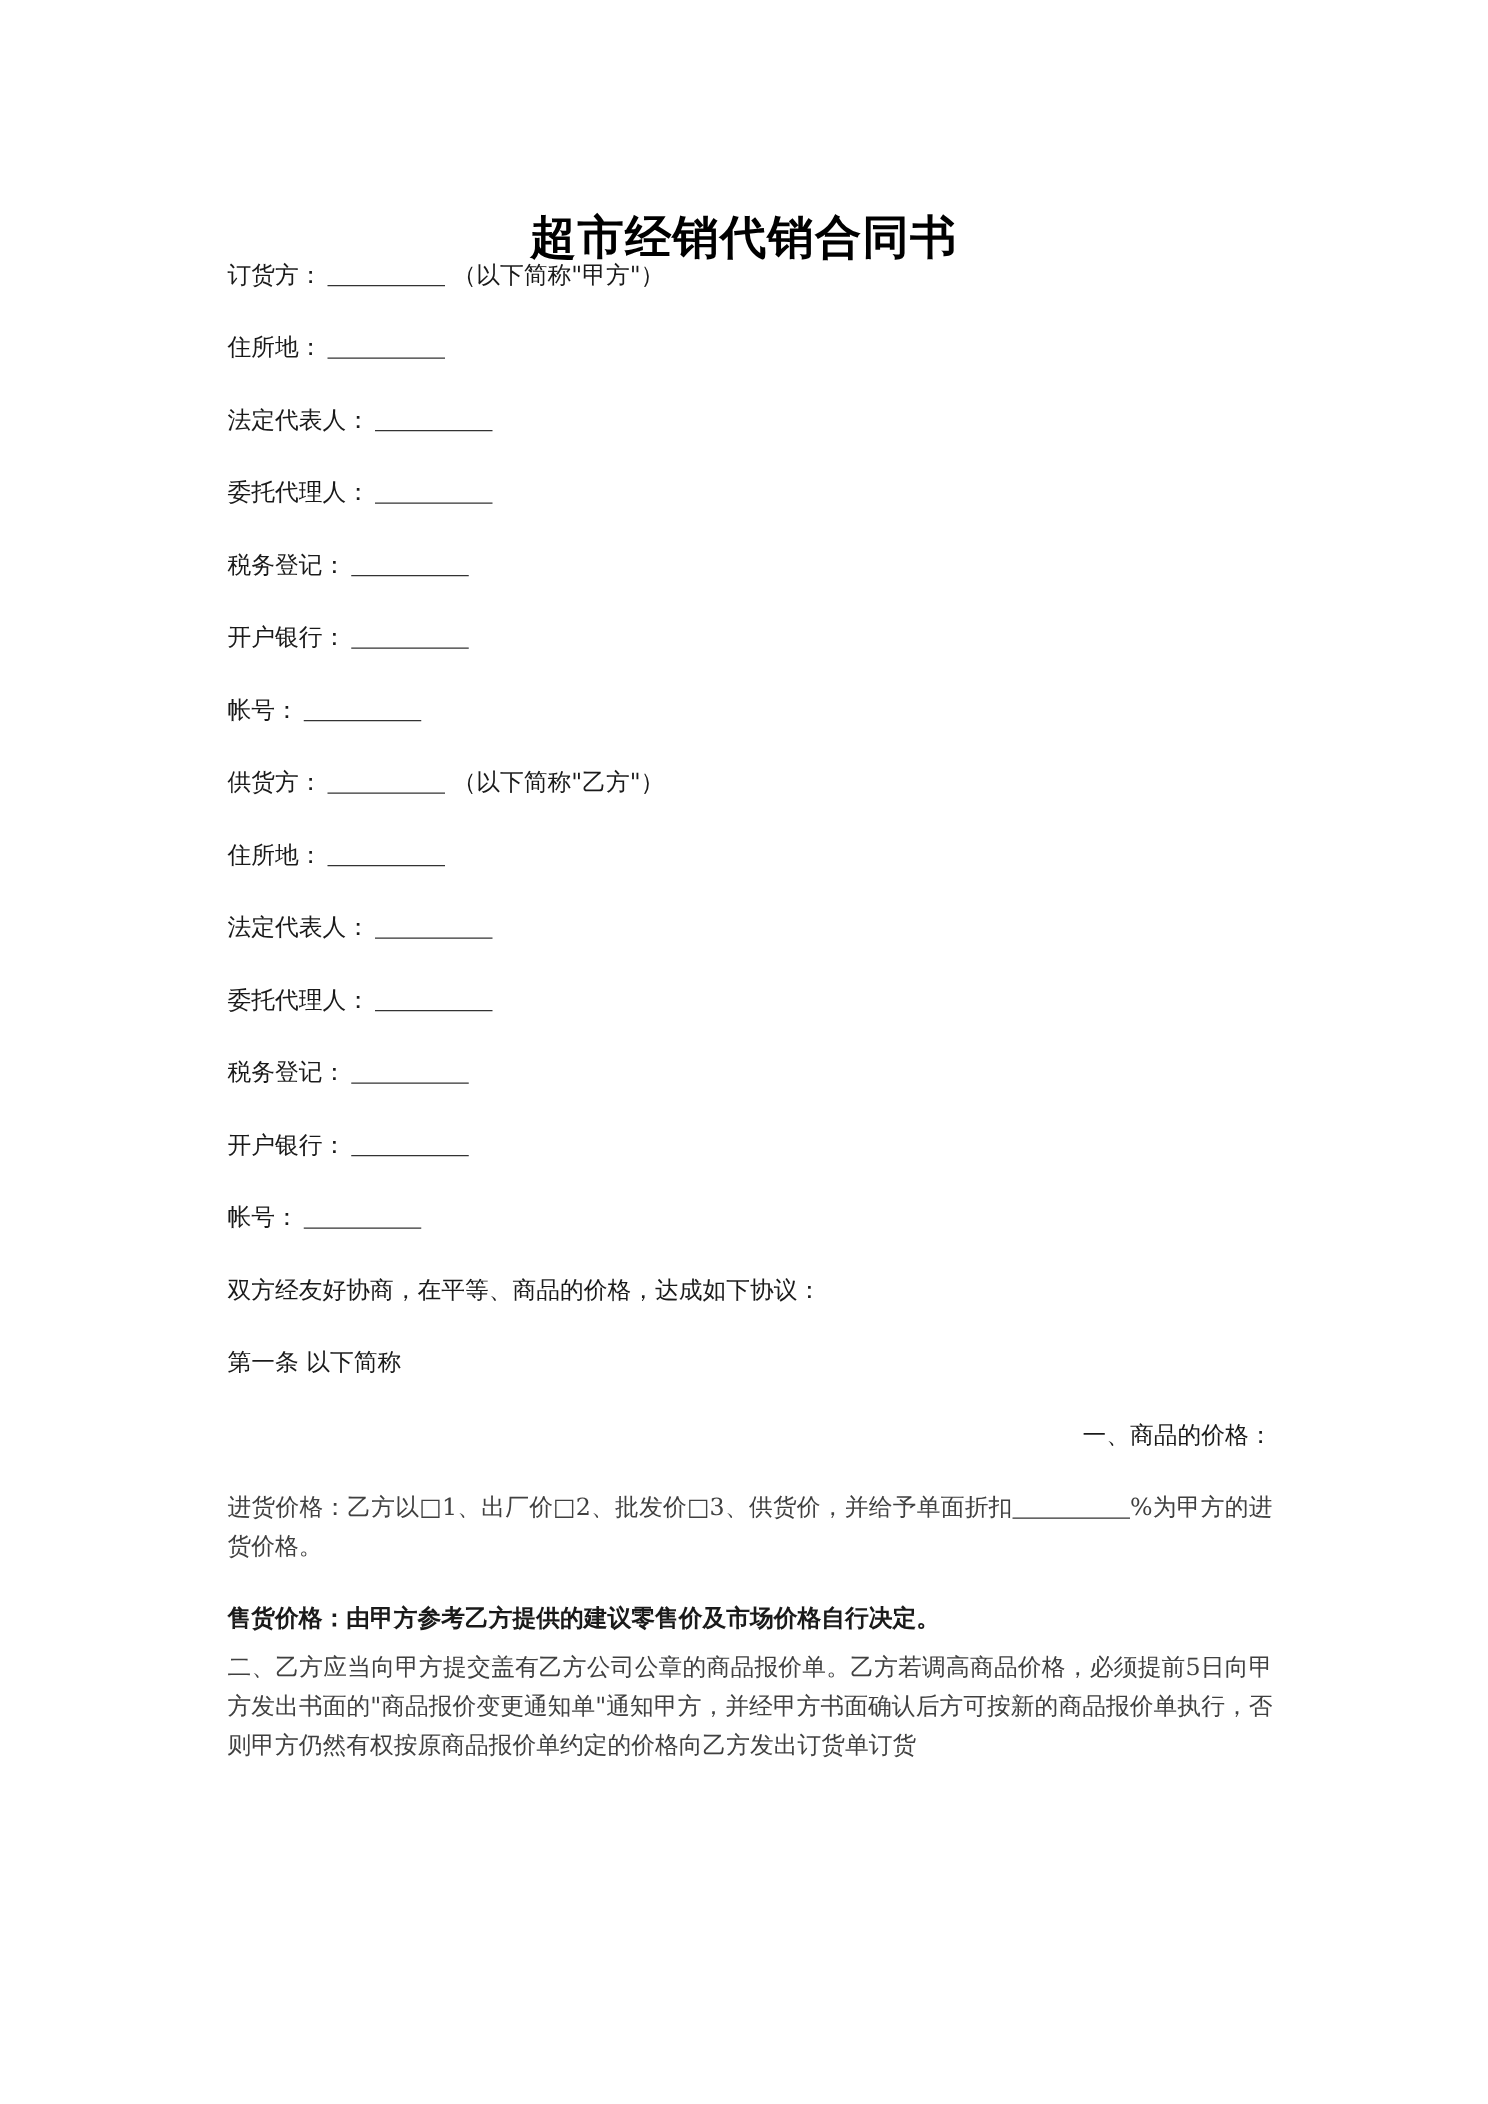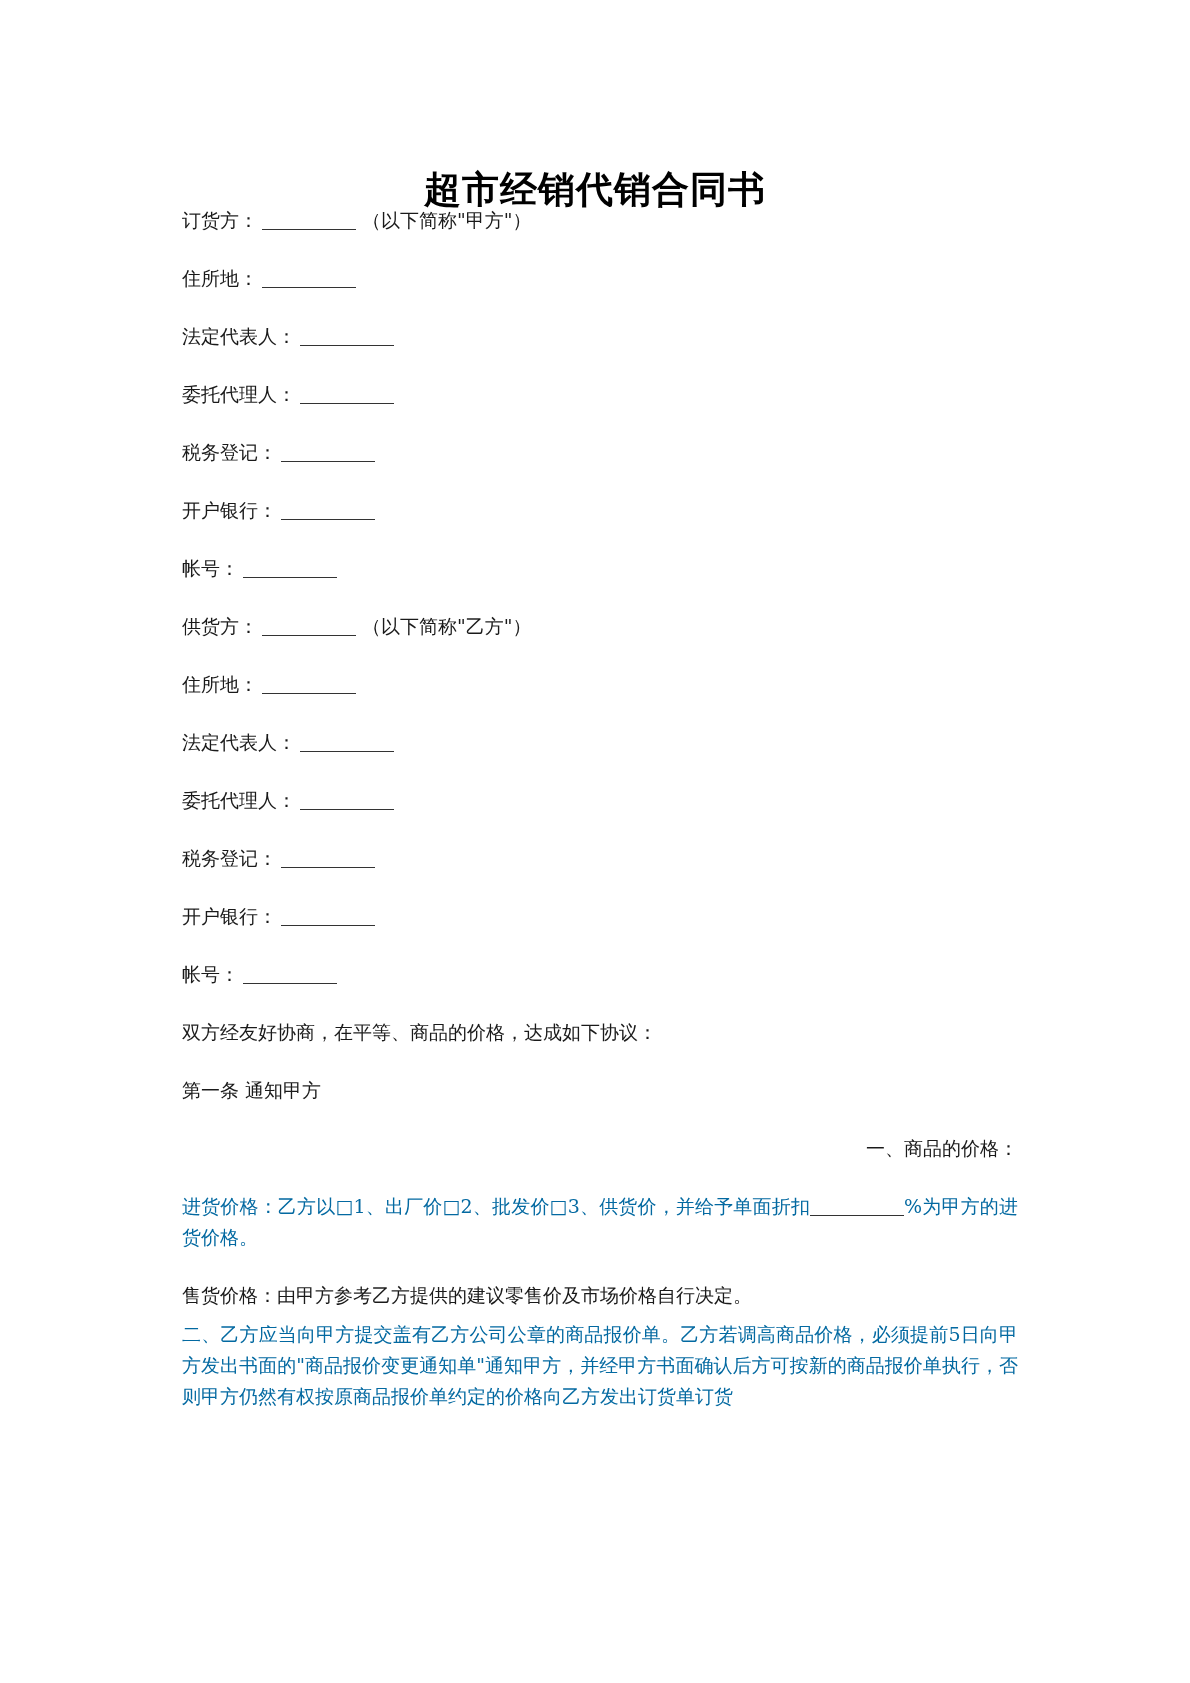--- a/index.html
+++ b/index.html
@@ -51,21 +51,21 @@
       height: 20px;
       vertical-align: -3px;
       margin: 0 6px 0 4px;
     }
     .para {
       position: absolute;
       left: 182px;
       width: 836px;
       font-size: 19px;
       line-height: 31px;
-      color: #0369a1;
+      color: #404040;
       text-align: justify;
       text-align-last: left;
     }
     .inline-blank {
       display: inline-block;
       width: 94px;
       border-bottom: 1px solid #333333;
       height: 20px;
       vertical-align: -3px;
     }
@@ -115,24 +115,24 @@
     <span>税务登记：</span><span class="blank"></span>
   </div>
   <div class="line" style="top:901px;">
     <span>开户银行：</span><span class="blank"></span>
   </div>
   <div class="line" style="top:959px;">
     <span>帐号：</span><span class="blank"></span>
   </div>
 
   <div class="line" style="top:1017px;">双方经友好协商，在平等、商品的价格，达成如下协议：</div>
-  <div class="line" style="top:1075px;">第一条 通知甲方</div>
+  <div class="line" style="top:1075px;">第一条 以下简称</div>
   <div class="line" style="top:1133px;text-align:right;">一、商品的价格：</div>
 
   <div class="para" style="top:1191px;">
     <span>进货价格：乙方以□1、出厂价□2、批发价□3、供货价，并给予单面折扣</span><span class="inline-blank"></span><span>%为甲方的进货价格。</span>
   </div>
 
-  <div class="line" style="top:1280px;">售货价格：由甲方参考乙方提供的建议零售价及市场价格自行决定。</div>
+  <div class="line" style="top:1280px;font-weight:bold;">售货价格：由甲方参考乙方提供的建议零售价及市场价格自行决定。</div>
 
   <div class="para" style="top:1319px;">二、乙方应当向甲方提交盖有乙方公司公章的商品报价单。乙方若调高商品价格，必须提前5日向甲方发出书面的"商品报价变更通知单"通知甲方，并经甲方书面确认后方可按新的商品报价单执行，否则甲方仍然有权按原商品报价单约定的价格向乙方发出订货单订货</div>
 
 </div>
 
 </body></html>

